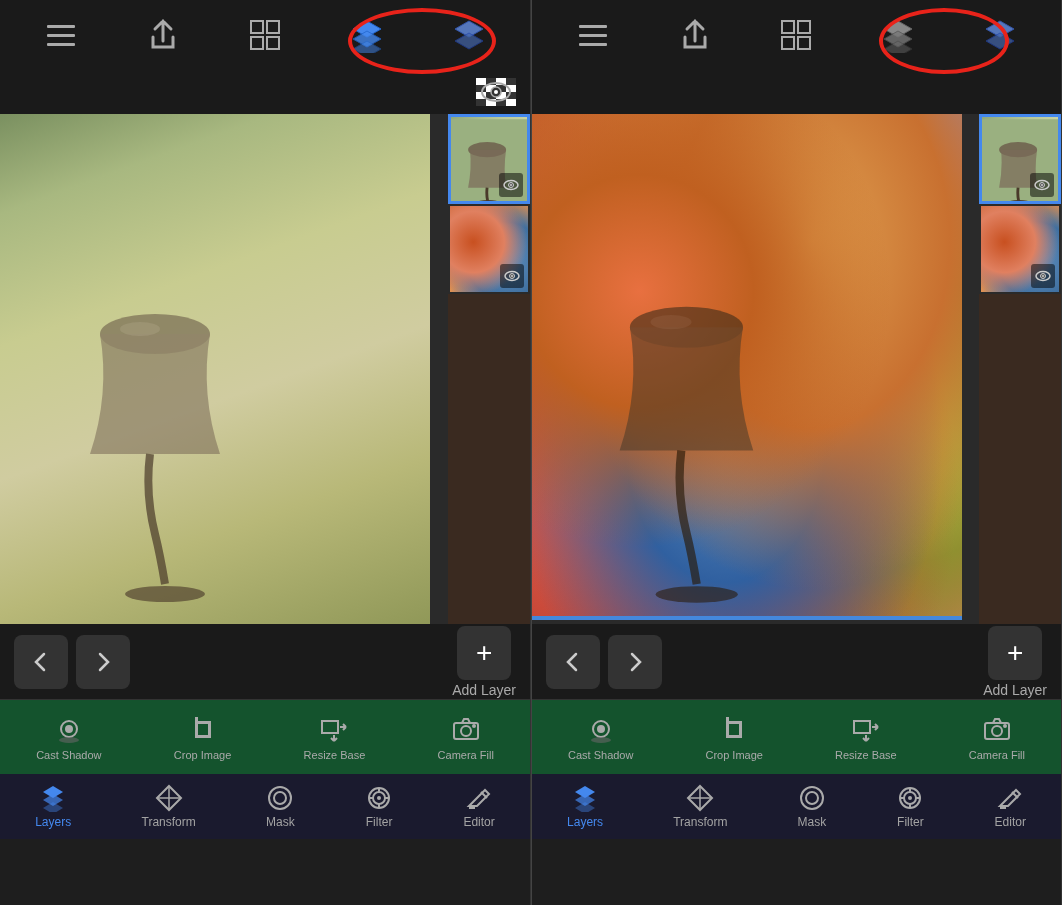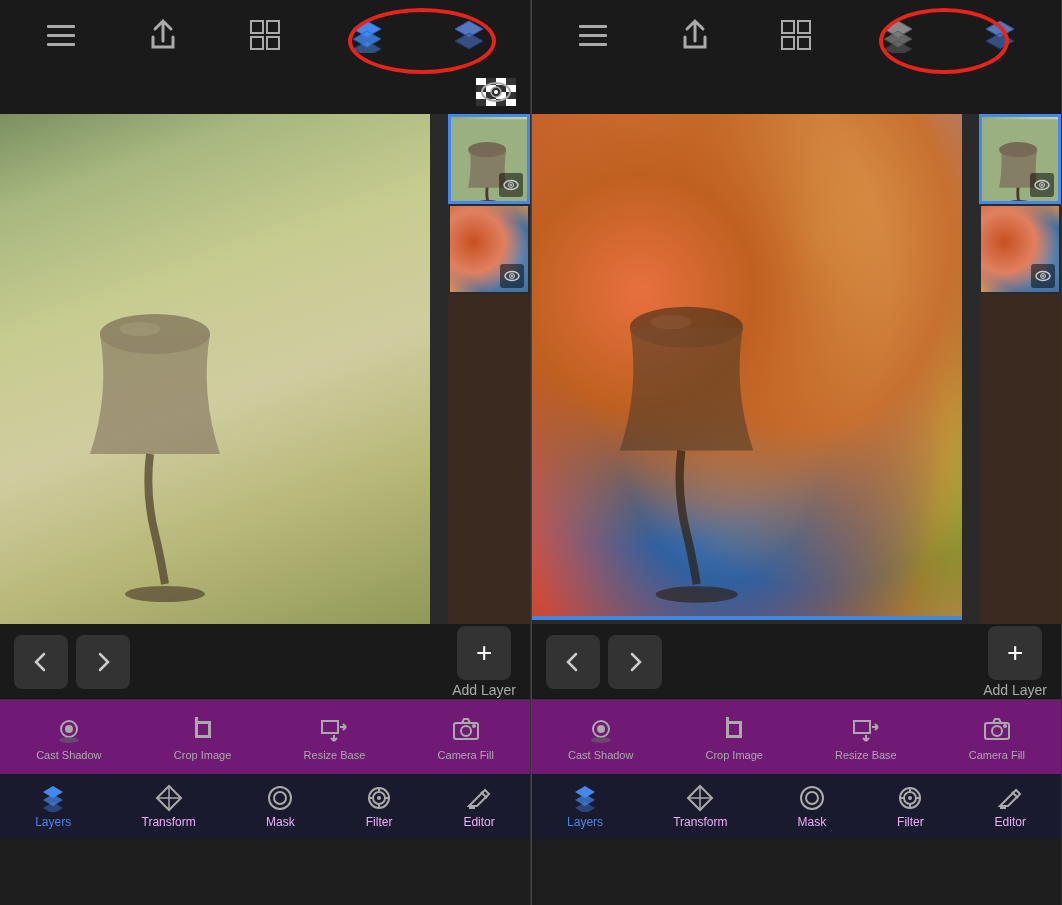--- a/index.html
+++ b/index.html
@@ -180,21 +180,21 @@
     }
 
     .add-layer-label {
       font-size: 14px;
       color: #aaa;
     }
 
     
     .tools-row {
       height: 75px;
-      background: #701a75;
+      background: #14532d;
       display: flex;
       align-items: center;
       justify-content: space-around;
       flex-shrink: 0;
       border-top: 1px solid #333;
     }
 
     .tool-item {
       display: flex;
       flex-direction: column;
@@ -230,21 +230,21 @@
     .tab-item {
       display: flex;
       flex-direction: column;
       align-items: center;
       cursor: pointer;
       gap: 3px;
       padding: 4px 12px;
     }
 
     .tab-item.active .tab-label { color: #4488ee; }
-    .tab-item .tab-label { font-size: 12px; color: #f0abfc; }
+    .tab-item .tab-label { font-size: 12px; color: #a3a3a3; }
     .tab-icon {
       width: 28px;
       height: 28px;
       display: flex;
       align-items: center;
       justify-content: center;
     }
 
     
     .lamp-svg {

